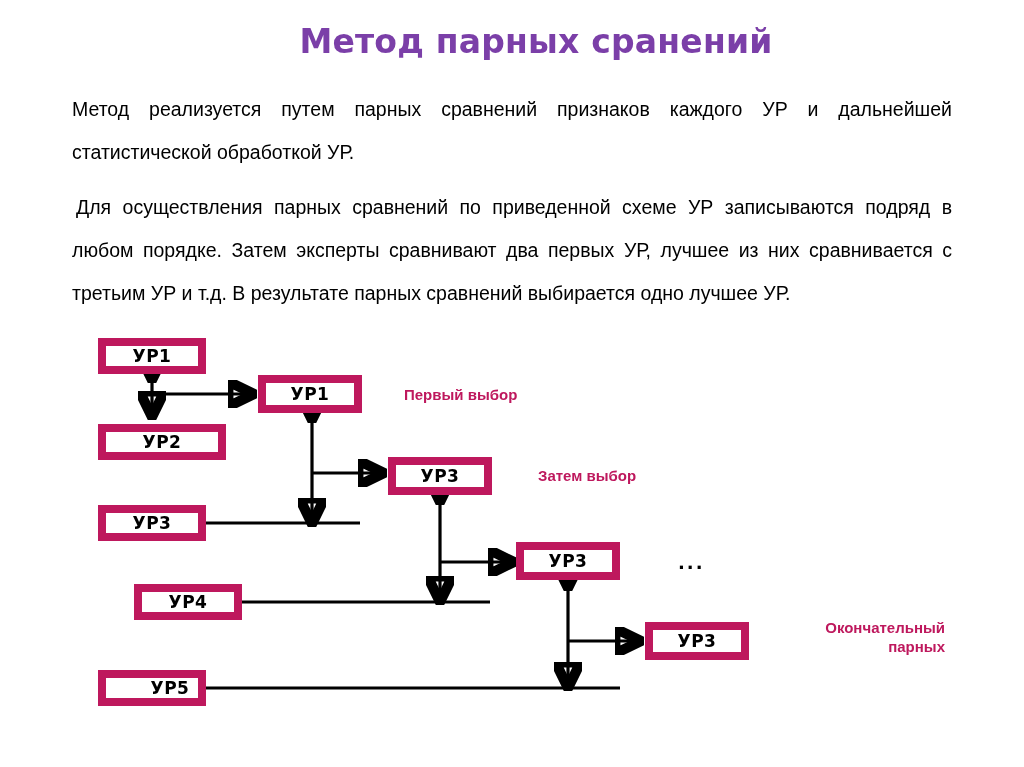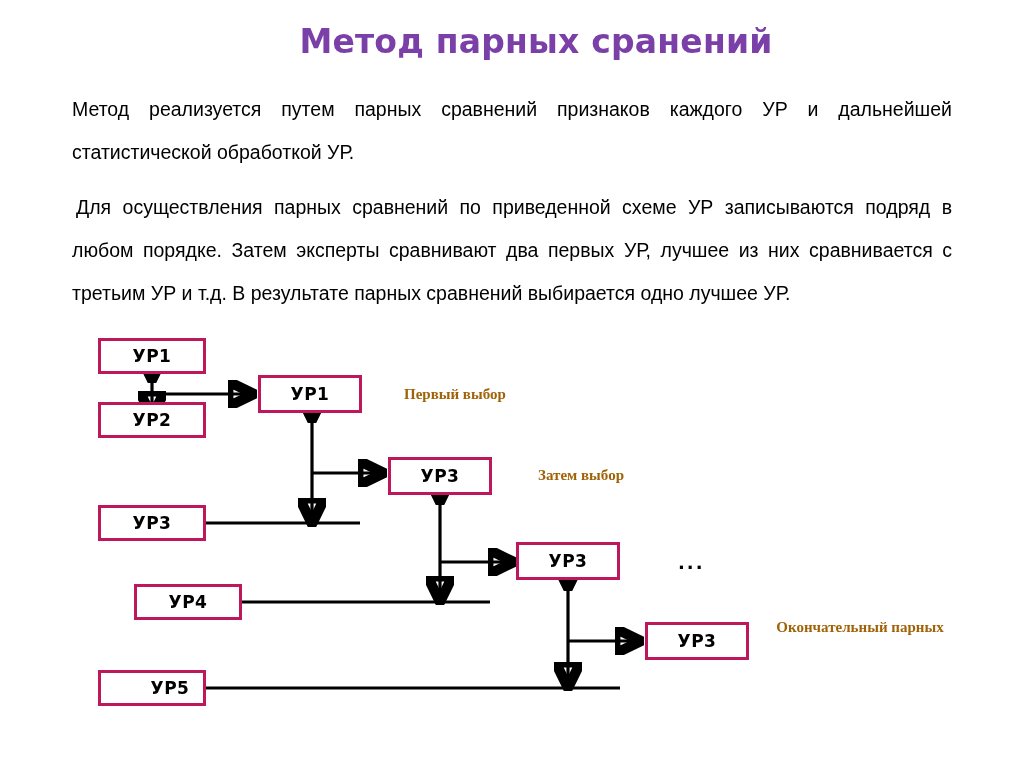--- a/index.html
+++ b/index.html
@@ -55,38 +55,38 @@
     position: absolute;
     left: 0;
     top: 0;
     width: 1024px;
     height: 767px;
     pointer-events: none;
   }
   .node {
     position: absolute;
     box-sizing: border-box;
-    border: 3px solid #be185d;
+    border: 8px solid #be185d;
     background: #ffffff;
     display: flex;
     align-items: center;
     justify-content: center;
     font-family: "DejaVu Sans", sans-serif;
     font-weight: bold;
     font-size: 17px;
     letter-spacing: 0.5px;
     color: #000000;
   }
   .diagram-label {
     position: absolute;
-    font-family: Liberation Serif, serif;
+    font-family: Liberation Sans, sans-serif;
     font-weight: bold;
     font-size: 15px;
-    color: #a16207;
-    text-align: center;
+    color: #be185d;
+    text-align: right;
     line-height: 19px;
     white-space: nowrap;
   }
   .diagram-label.two-line { white-space: normal; width: 170px; }
   #ellipsis-mark {
     position: absolute;
     font-family: "DejaVu Sans", sans-serif;
     font-weight: bold;
     font-size: 18px;
     color: #000000;
@@ -137,21 +137,21 @@
     <line x1="568" y1="586" x2="568" y2="686" marker-start="url(#ah)" marker-end="url(#ah)"></line>
 
     <line x1="205" y1="688" x2="620" y2="688"></line>
 
     <line x1="568" y1="641" x2="639" y2="641" marker-end="url(#ah)"></line>
   </svg>
 
   <div class="node" style="left:98px;  top:338px; width:108px; height:36px;">
     <span>УР1</span>
   </div>
-  <div class="node" style="left:98px;  top:402px; width:108px; height:36px;">
+  <div class="node" style="left:98px;  top:424px; width:128px; height:36px;">
     <span>УР2</span>
   </div>
   <div class="node" style="left:98px;  top:505px; width:108px; height:36px;">
     <span>УР3</span>
   </div>
   <div class="node" style="left:98px;  top:584px; width:108px; height:36px;margin-left:36px;">
     <span>УР4</span>
   </div>
   <div class="node" style="left:98px;  top:670px; width:108px; height:36px;padding-left:36px;">
     <span>УР5</span>

